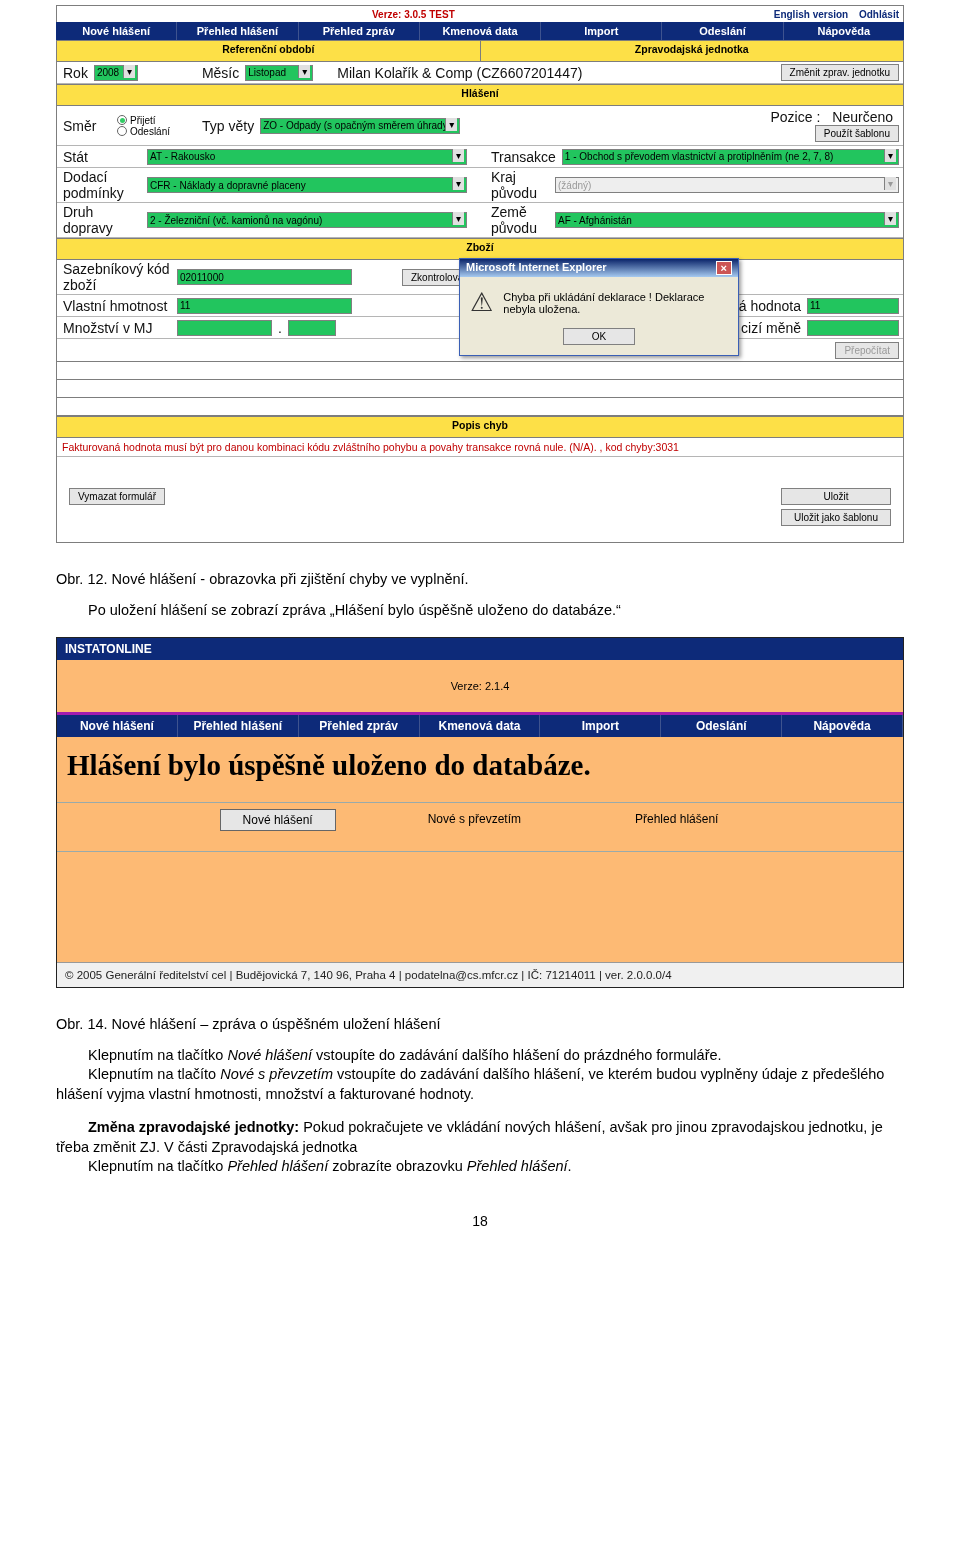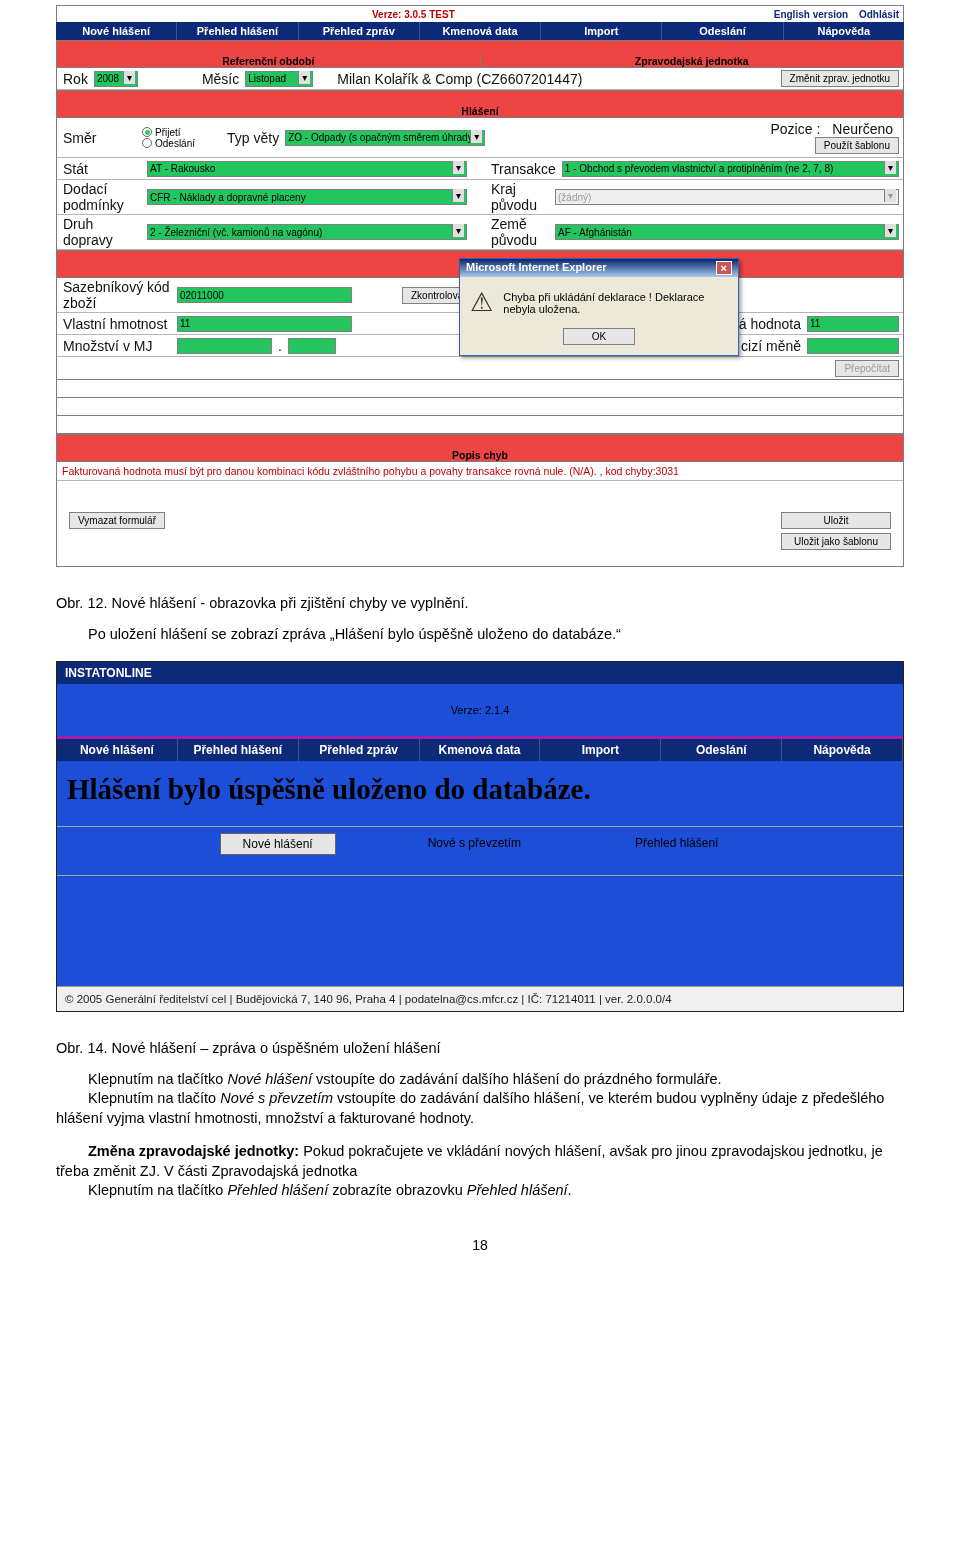--- a/index.html
+++ b/index.html
@@ -6,31 +6,31 @@
   body { margin:0; background:#fff; font-family: Arial, sans-serif; font-size:10.5px; color:#000; width:960px; }
   .app { width:848px; margin:5px 56px 0 56px; }
   .topstrip { border:1px solid #7d7d7d; border-bottom:none; height:17px; display:flex; align-items:center; justify-content:space-between; padding:0 4px; font-size:10px; }
   .red { color:#c00000; font-weight:bold; }
   .toplinks { color:#0d2a79; font-weight:bold; }
   .toplinks span { margin-left:8px; }
   .navbar { display:flex; background:#0d2a79; color:#fff; font-size:11px; }
   .navbar div { flex:1; text-align:center; padding:3px 0; border-right:1px solid #3e538f; font-weight:bold; }
   .navbar div:last-child { border-right:none; }
   .panel { border:1px solid #7d7d7d; border-top:none; }
-  .sectionhead { background:#ef4444; border-top:1px solid #7d7d7d; border-bottom:1px solid #7d7d7d; height:28px; display:flex;align-items:flex-end; }
+  .sectionhead { background:#fde047; border-top:1px solid #7d7d7d; border-bottom:1px solid #7d7d7d; height:22px; display:flex; }
   .sectionhead .half { width:50%; text-align:center; font-weight:bold; padding-top:2px; font-size:10.5px; }
   .sectionhead .half.left { border-right:1px solid #7d7d7d; }
   .sectionhead.center { text-align:center; font-weight:bold; }
   .sectionhead span { flex:1; text-align:center; padding-top:2px; }
   .row { display:flex; align-items:center; border-bottom:1px solid #b5b5b5; min-height:22px; padding:1px 0; }
   .lbl { padding:0 6px; font-size:14px; color:#111; }
   .input, .select { border:1px solid #808080; background:#22c55e; font-size:10px; height:16px; padding:0 2px; display:flex; align-items:center; position:relative; }
   .select::after { content:"▾"; position:absolute; right:2px; top:-1px; font-size:10px; background:#e0e0e0; border-left:1px solid #808080; padding:1px 3px; }
   .btn { border:1px solid #808080; background:#e6e6e6; font-size:10px; padding:2px 8px; cursor:default; }
-  .radio { display:inline-flex; align-items:center; font-size:10px; margin-right:6px;margin-left:25px; }
+  .radio { display:inline-flex; align-items:center; font-size:10px; margin-right:6px; }
   .radio .c { width:10px; height:10px; border:1px solid #666; border-radius:50%; margin-right:3px; display:flex; align-items:center; justify-content:center; }
   .radio .c.on::after { content:""; width:5px; height:5px; background:#3c6; border-radius:50%; }
   .disabled { color:#999; }
   .emptyrow { border:1px solid #7d7d7d; border-top:none; height:18px; }
   .errbox { border:1px solid #7d7d7d; border-top:none; }
   .errtext { color:#c00000; font-size:10.5px; padding:3px 5px; }
   .btnrow { display:flex; justify-content:space-between; padding:10px 12px 12px 12px; }
   .btncol button { display:block; margin-bottom:4px; }
   
   .dialog { position:absolute; top:253px; left:403px; width:280px; border:1px solid #3a5fb5; background:#ece9d8; font-size:11px; box-shadow:2px 2px 4px rgba(0,0,0,.4); }
@@ -39,21 +39,21 @@
   .warnico::before { content:"⚠"; font-size:26px; color:#333; }
   .dlgbtns { text-align:center; padding:6px 0 10px 0; }
   
   .caption { font-size:14.5px; margin:28px 56px 0 56px; }
   .body14 { font-size:14.5px; line-height:1.35; margin:0 56px; }
   .body14 p { margin:14px 0 0 0; }
   .indent { text-indent:32px; }
   .italic { font-style:italic; }
   .bold { font-weight:bold; }
   
-  .app2 { width:848px; margin:16px 56px 0 56px; border:1px solid #222; background:#1d4ed8; }
+  .app2 { width:848px; margin:16px 56px 0 56px; border:1px solid #222; background:#fdba74; }
   .app2head { background:#0d2a79; color:#fff; padding:4px 8px; font-weight:bold; font-size:12px; }
   .verbar { text-align:center; padding:20px; font-size:11px; border-bottom:3px solid #a21caf; }
   .nav2 { display:flex; background:#0d2a79; color:#fff; font-size:12px; }
   .nav2 div { flex:1; text-align:center; padding:4px 0; border-right:1px solid #3e538f; font-weight:bold; }
   .bigmsg { font-family:"Times New Roman",serif; font-size:29px; font-weight:bold; padding:12px 10px 20px 10px; }
   .btnbar2 { display:flex; justify-content:center; gap:70px; padding:6px 0 20px 0; border-top:1px solid #9aa; border-bottom:1px solid #9aa; }
   .btnbar2 .btn2 { border:1px solid #666; background:#e6e6e6; padding:3px 22px; font-size:12px; }
   .footer { background:#f0f0f0; padding:6px 8px; font-size:11.5px; color:#222; border-top:1px solid #999; margin-top:110px;}
   
   .pagenum { text-align:center; font-size:14px; margin-top:36px; }

